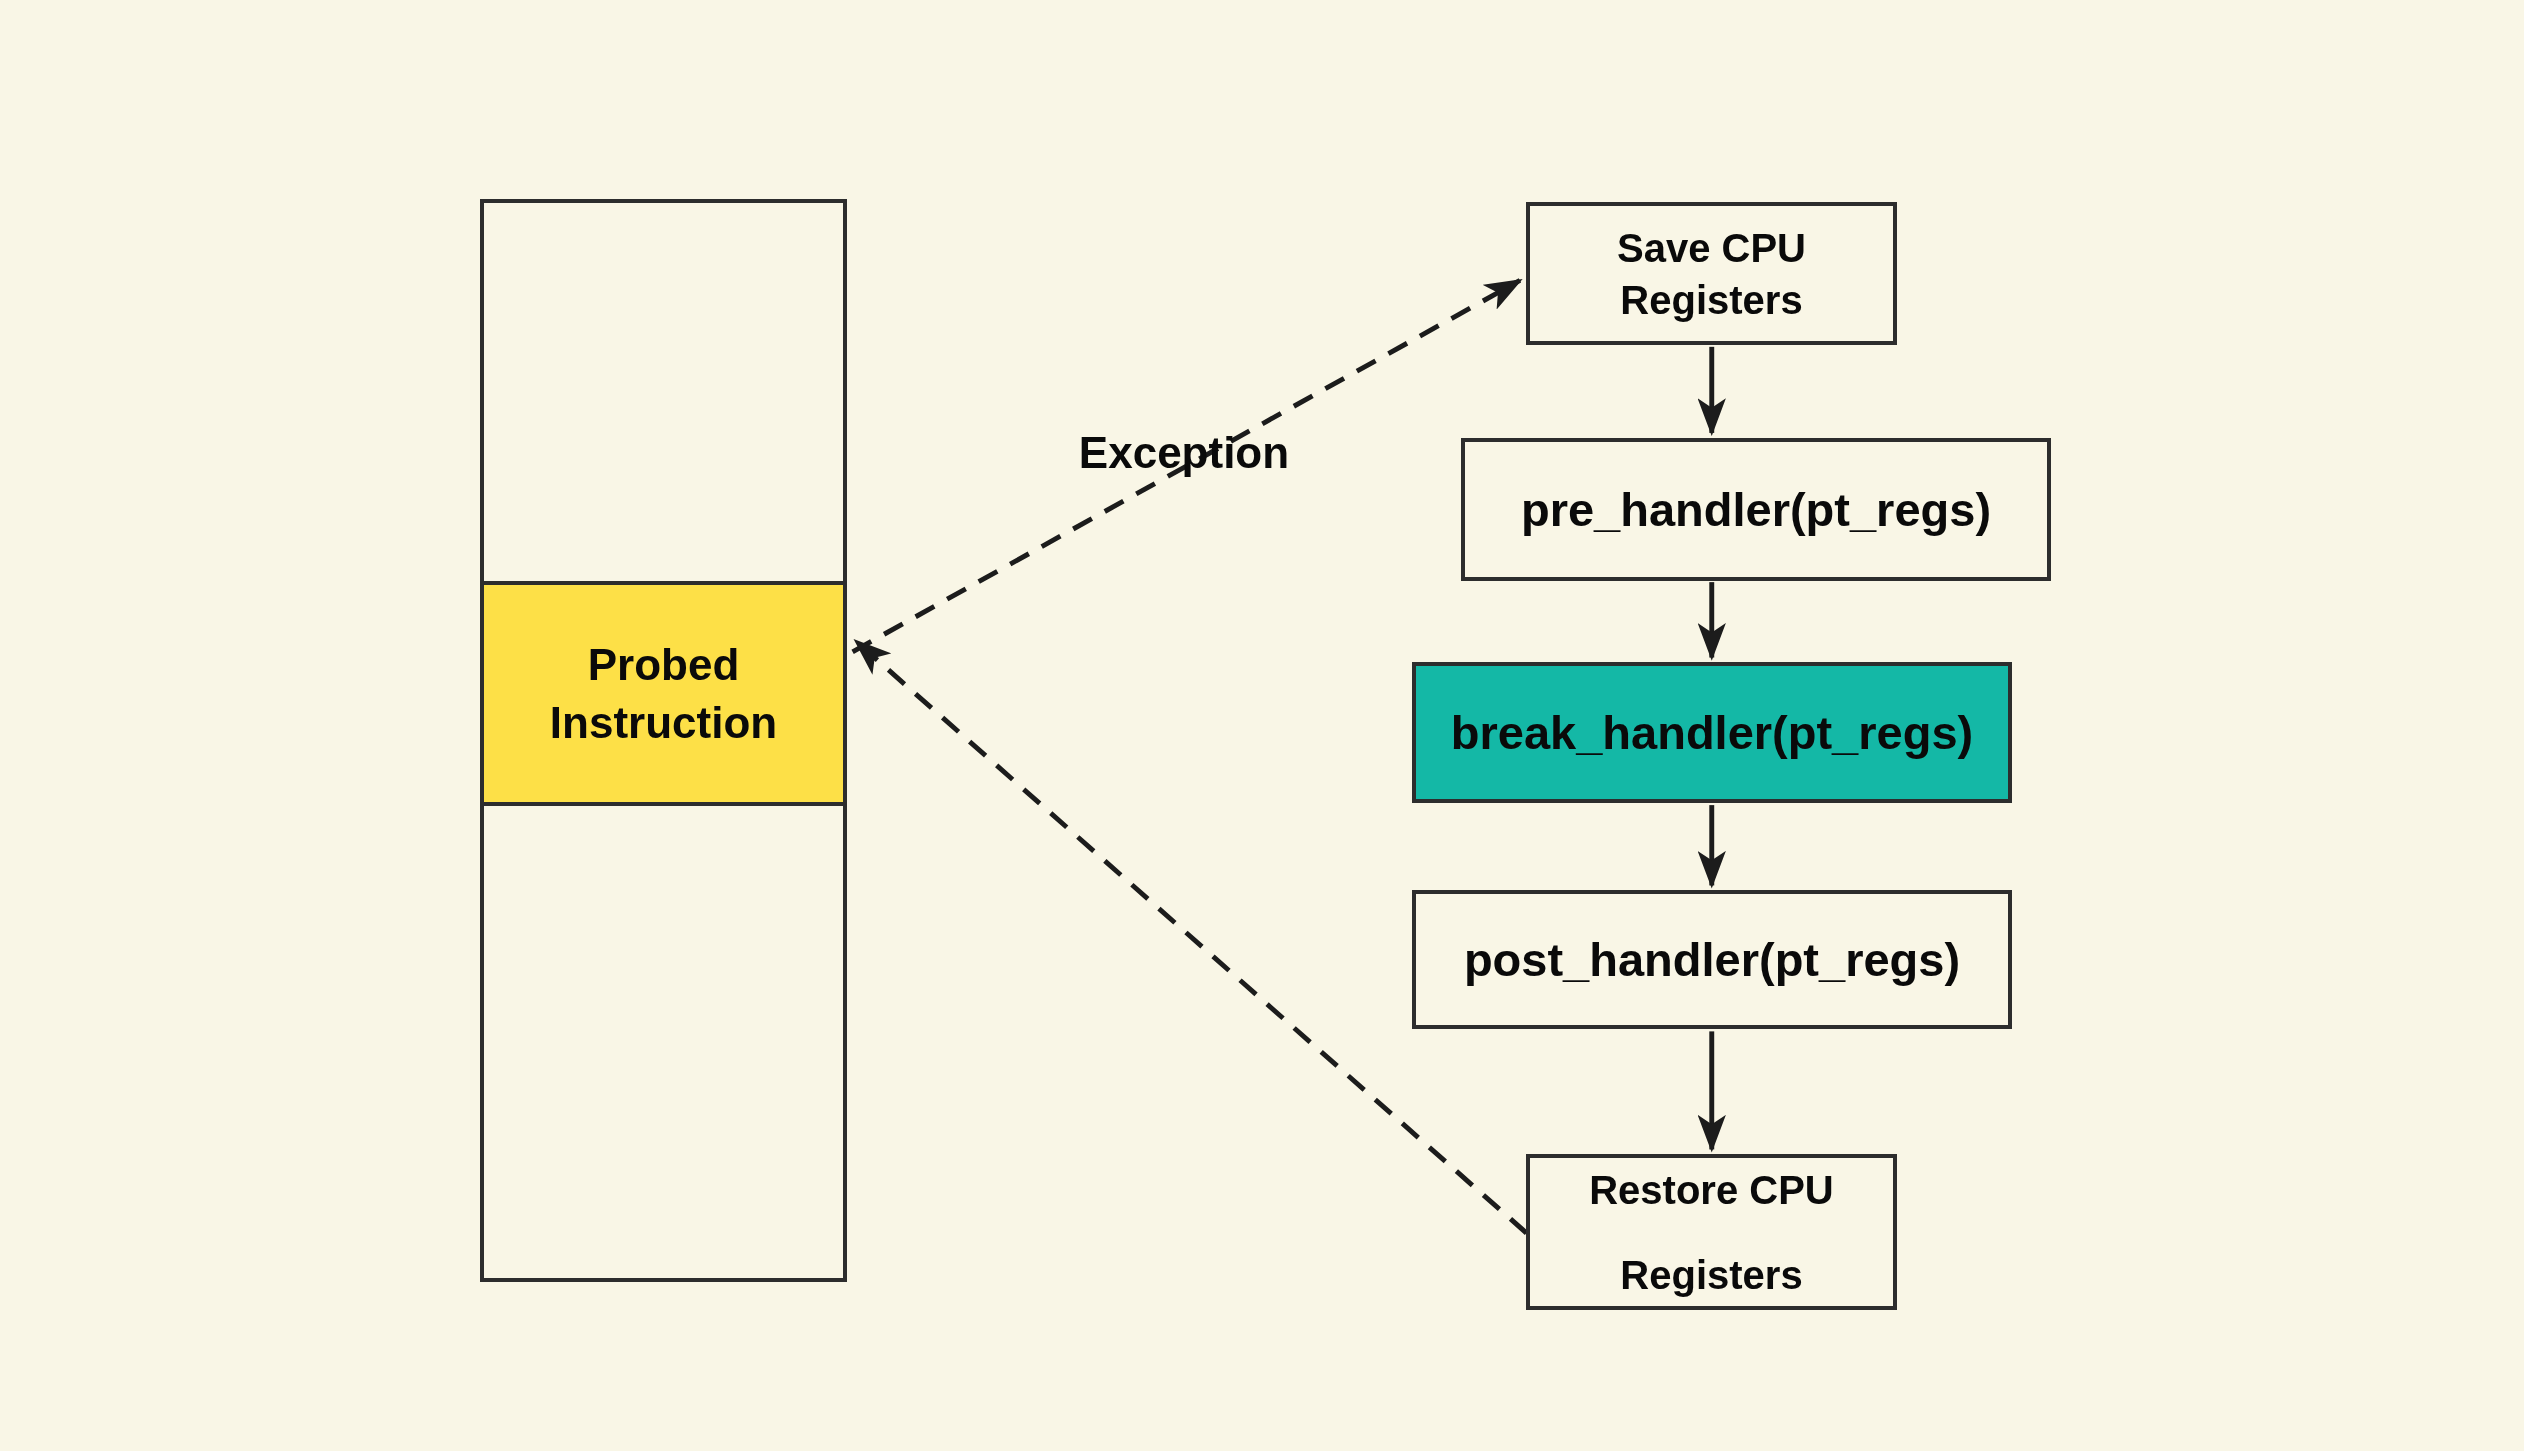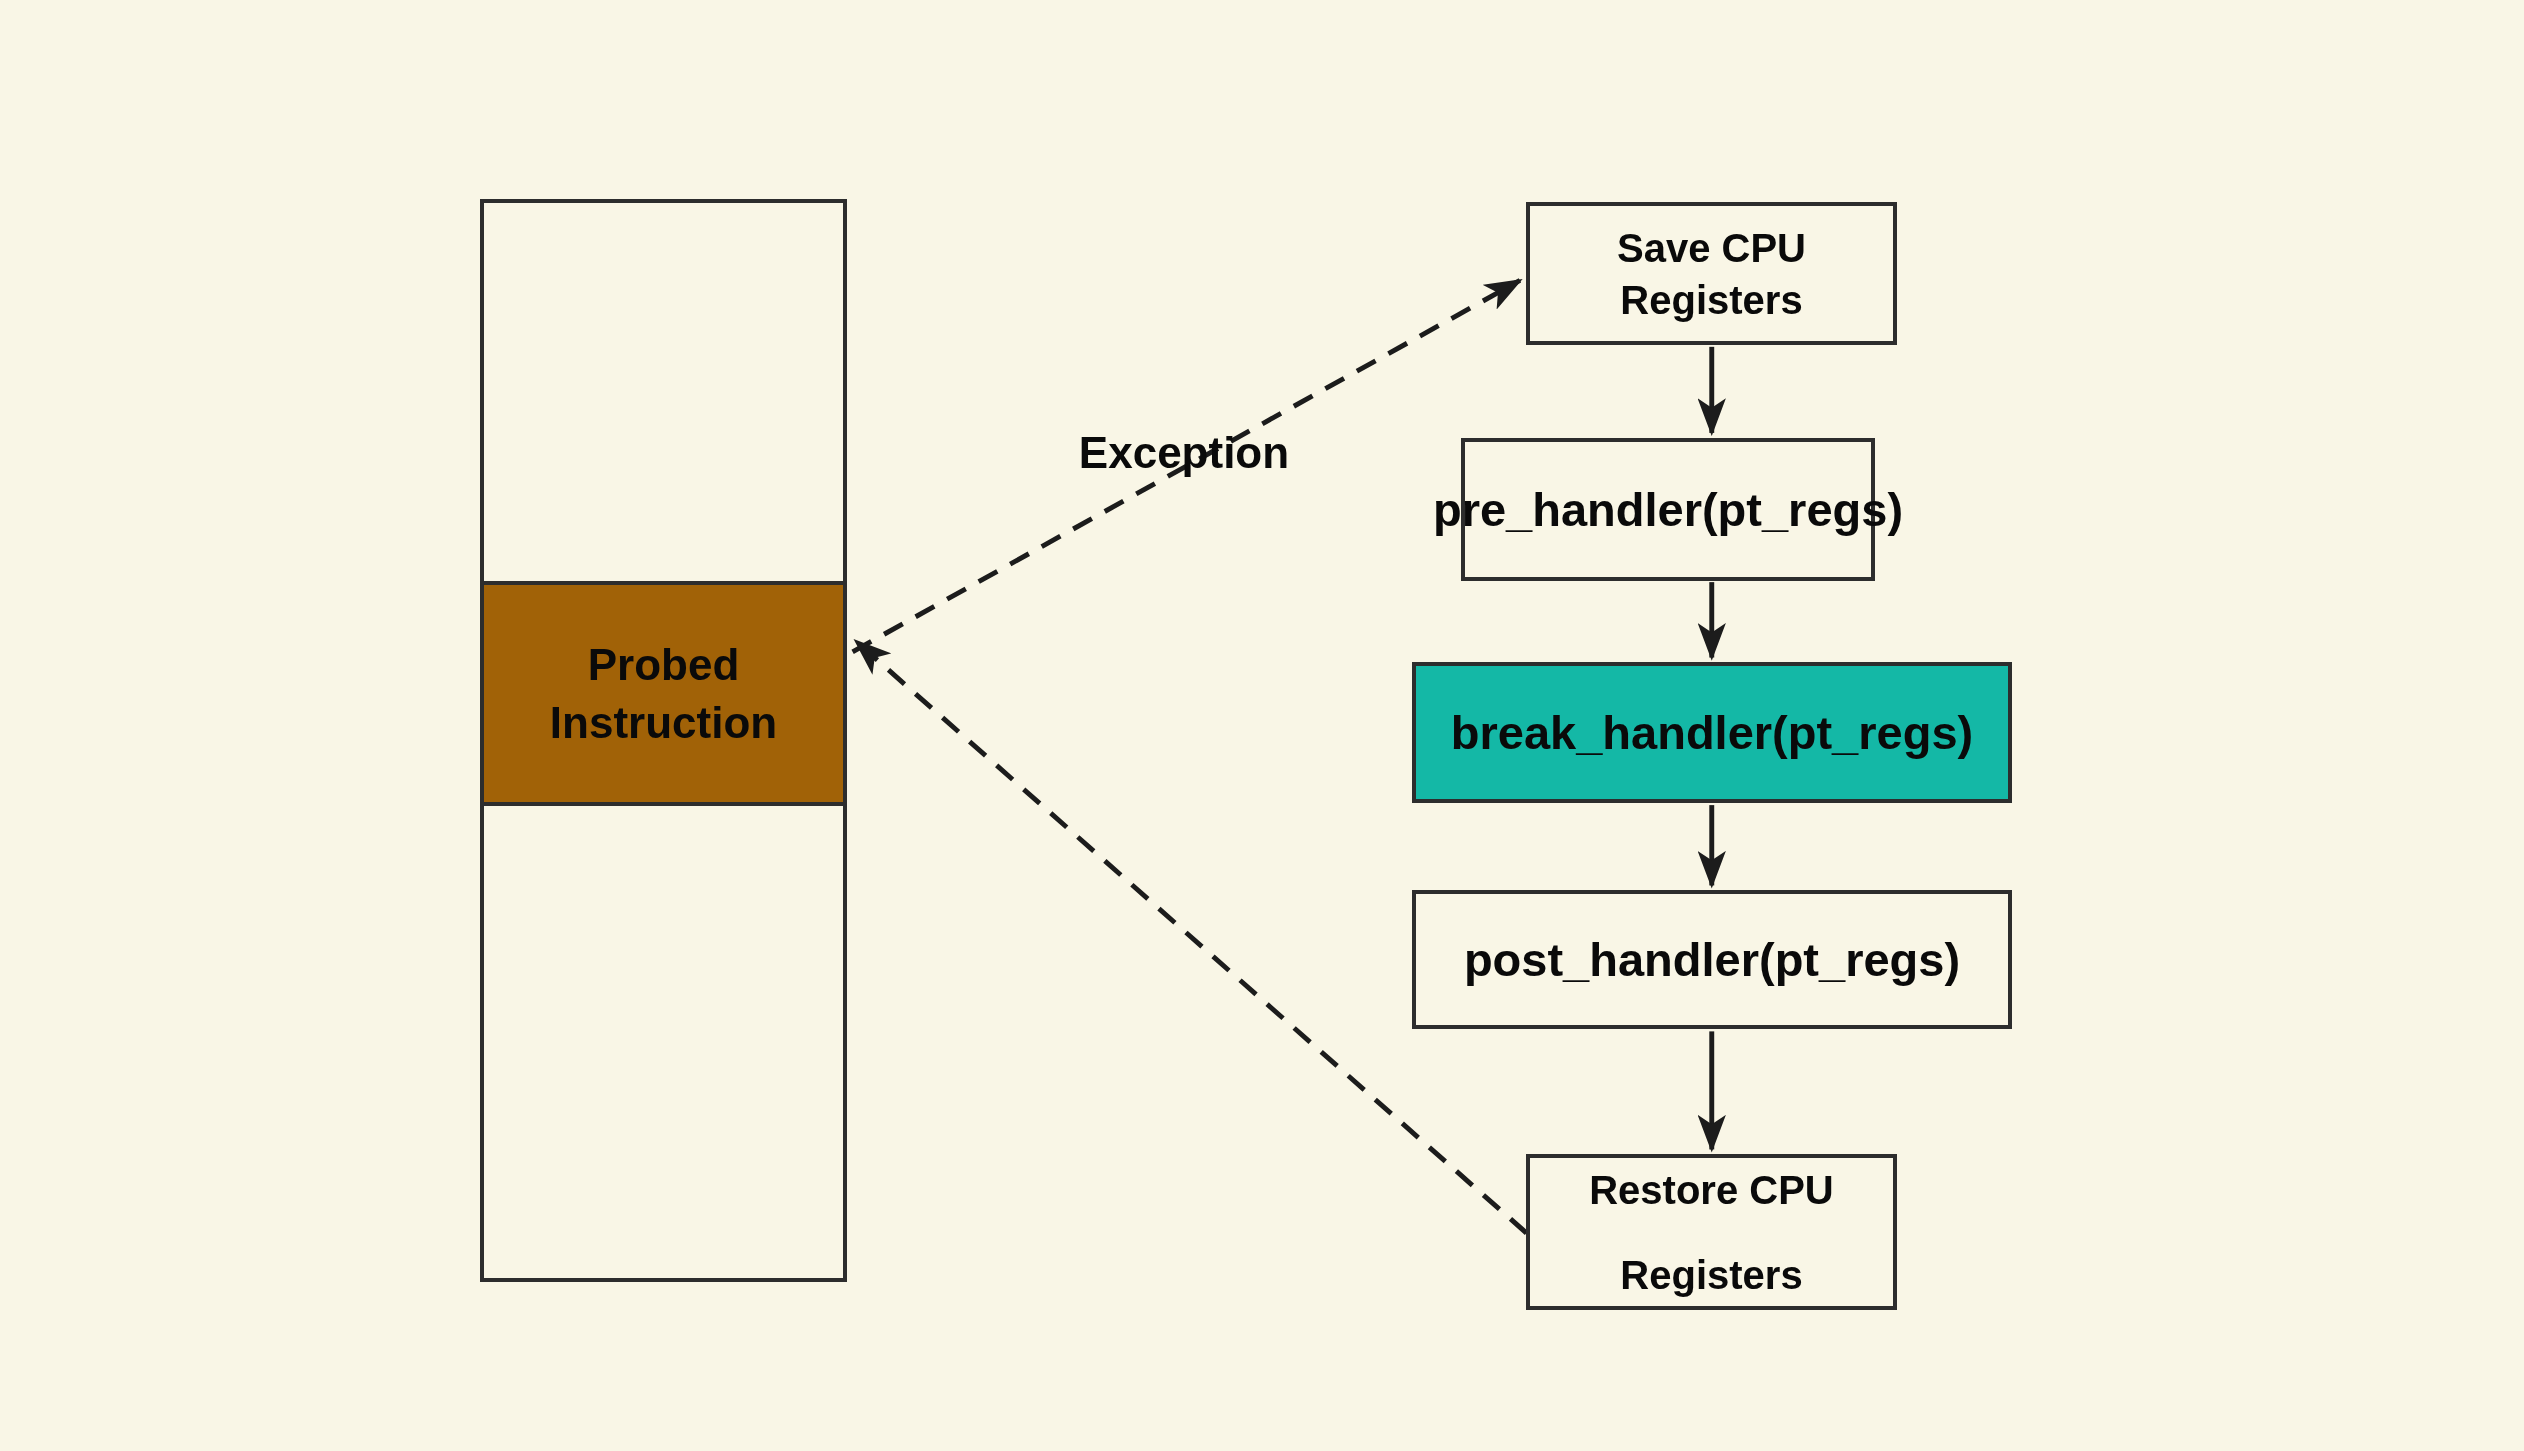--- a/index.html
+++ b/index.html
@@ -34,21 +34,21 @@
   }
 
   .probed-box {
     left: 480px; top: 581px;
     width: 367px; height: 225px;
     font-size: 44px;
     line-height: 1.3;
   }
 
   .save-box    { left: 1526px; top: 202px;  width: 371px; height: 143px; font-size: 40px; line-height: 1.3; }
-  .pre-box     { left: 1461px; top: 438px;  width: 414px; height: 143px; font-size: 47px; }
+  .pre-box     { left: 1461px; top: 438px;  width: 590px; height: 143px; font-size: 47px; }
   .break-box   { left: 1412px; top: 662px;  width: 600px; height: 141px; font-size: 47px; }
   .post-box    { left: 1412px; top: 890px; width: 600px; height: 139px; font-size: 47px; }
   .restore-box { left: 1526px; top: 1154px; width: 371px; height: 156px; font-size: 40px; line-height: 1.3; gap: 33px; }
 
   .overlay {
     position: absolute;
     left: 0; top: 0;
     width: 2525px; height: 1452px;
     pointer-events: none;
   }
@@ -84,21 +84,21 @@
     <line class="solid" x1="2088" y1="710" x2="2088" y2="802" marker-end="url(#ah)"></line>
     <line class="solid" x1="2088" y1="982" x2="2088" y2="1080" marker-end="url(#ah)"></line>
     <line class="solid" x1="2088" y1="1258" x2="2088" y2="1402" marker-end="url(#ah)"></line>
 
     <line class="dashed" x1="1040" y1="795" x2="1854" y2="342" marker-end="url(#ah)"></line>
     <line class="dashed" x1="1862" y1="1504" x2="1044" y2="782" marker-end="url(#ah)"></line>
   </svg>
 
   <div class="box tall-rect"></div>
 
-  <div class="box probed-box" style="background-color: #a16207;">
+  <div class="box probed-box" style="background-color: #fde047;">
     <span class="line">Probed</span>
     <span class="line">Instruction</span>
   </div>
 
   <div class="box save-box" style="background-color: rgb(249, 246, 230);">
     <span class="line">Save CPU</span>
     <span class="line">Registers</span>
   </div>
 
   <div class="box pre-box" style="background-color: rgb(249, 246, 230);">

